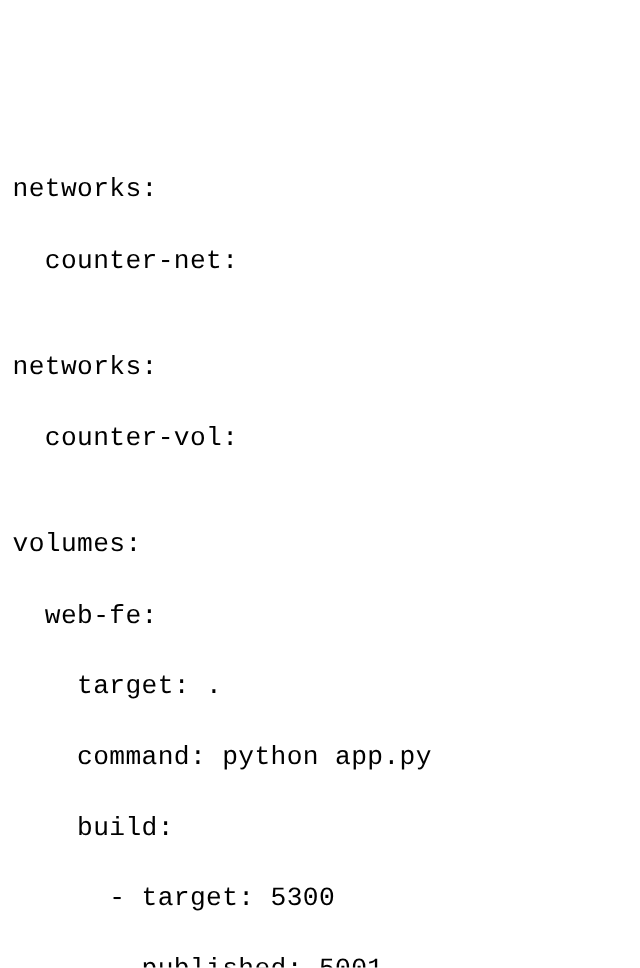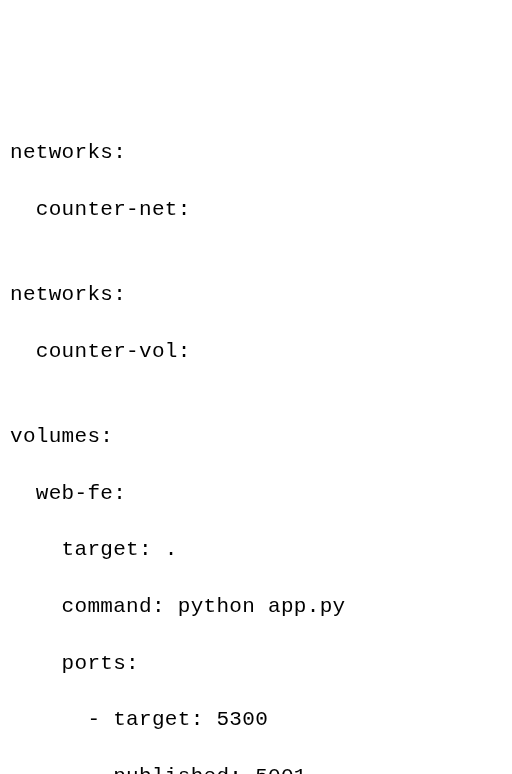--- a/index.html
+++ b/index.html
@@ -32,21 +32,21 @@
 <div class="line">networks:</div>
 <div class="line">  counter-net:</div>
 <div class="line"></div>
 <div class="line">networks:</div>
 <div class="line">  counter-vol:</div>
 <div class="line"></div>
 <div class="line">volumes:</div>
 <div class="line">  web-fe:</div>
 <div class="line">    target: .</div>
 <div class="line">    command: python app.py</div>
-<div class="line">    ports:</div>
+<div class="line">    build:</div>
 <div class="line">      - target: 5300</div>
 <div class="line">        published: 5001</div>
 
 
 
 
 
 
 
 

